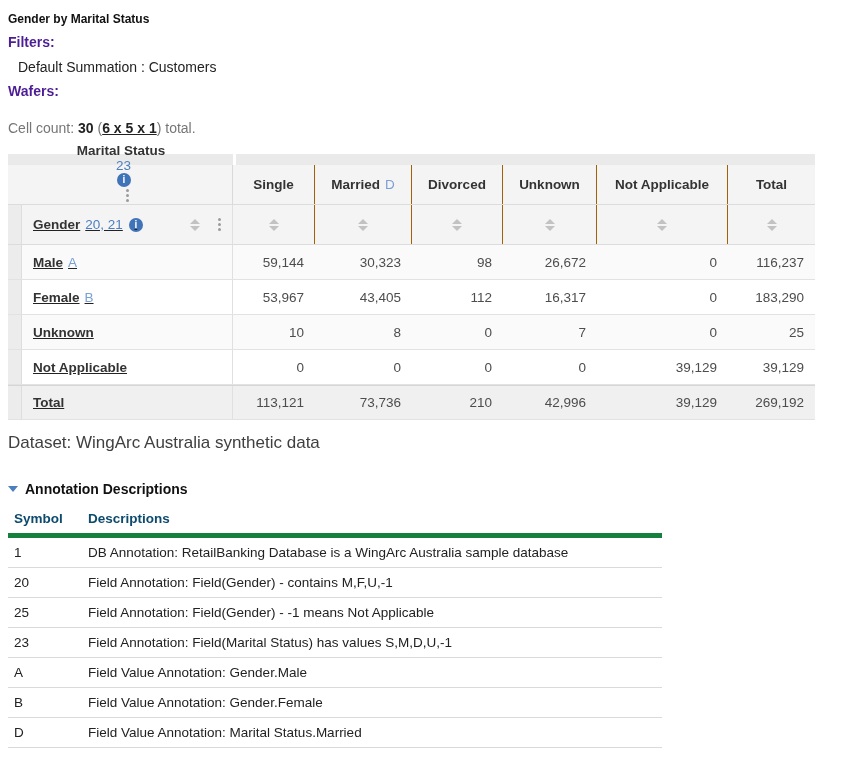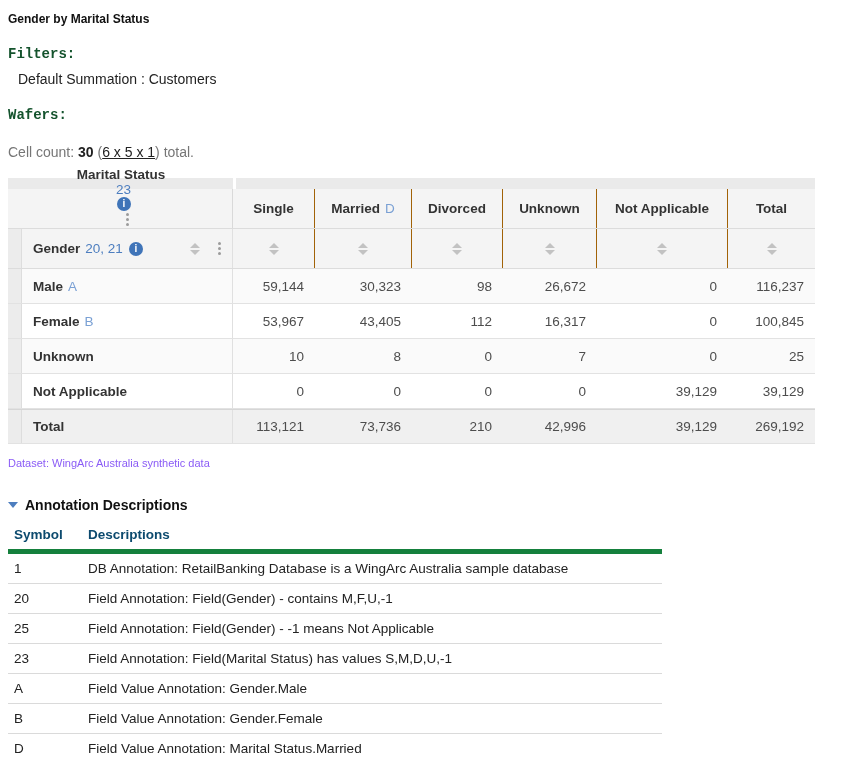--- a/index.html
+++ b/index.html
@@ -2,44 +2,44 @@
 <html><head>
 <meta charset="utf-8">
 <style>
   * { box-sizing: border-box; margin: 0; padding: 0; }
   html,body { width: 849px; height: 762px; background: #fff; overflow: hidden; }
   body { font-family: "Liberation Sans", "DejaVu Sans", sans-serif; color: #222; }
   .page { padding: 12px 8px 0 8px; }
 
   
   .title { font-size: 12px; font-weight: bold; color: #111; }
-  .section-label { font-size: 14px; font-weight: bold; color: #14532d; margin-top: 20px; font-family: Liberation Mono, monospace; }
+  .section-label { font-size: 14px; font-weight: bold; color: #4c1d95; margin-top: 8px; }
   .filters-value { font-size: 14px; color: #222; margin-top: 9px; padding-left: 10px; }
   .cellcount { font-size: 14px; color: #767676; margin-top: 21px; }
   .cellcount .b { font-weight: bold; color: #222; }
-  .cellcount .link { font-weight: normal; color: #222; text-decoration: underline; cursor: pointer; margin-top: 40px; }
+  .cellcount .link { font-weight: bold; color: #222; text-decoration: underline; cursor: pointer; margin-top: 40px; }
 
   
   .pivot { width: 807px; margin-top: 18px; font-size: 13.5px; }
   .strip { display: flex; height: 11px; }
   .strip > div { background: #eaeaea; height: 100%; }
   .strip .s-left { width: 225px; margin-right: 3px; }
   .strip .s-right { flex: 1; }
 
   .trow { display: flex; align-items: stretch; }
   .h-row { height: 40px; background: #f4f4f4; border-bottom: 1px solid #dcdcdc; }
   .b-row { height: 35px; border-bottom: 1px solid #e2e2e2; }
   .b-row.odd  { background: #fafafa; }
   .b-row.even { background: #ffffff; }
   .b-row.total { background: #f0f0f0; border-top: 1px solid #d6d6d6; }
 
   .cell { display: flex; align-items: center; }
   .c-gutter { width: 14px; background: #ececec; border-right: 1px solid #ddd; }
   .c-rowhead { width: 225px; border-right: 1px solid #d9d9d9; padding: 0 9px 0 11px; }
-  .c-label { width: 211px; border-right: 1px solid #e0e0e0; padding: 0 9px 0 11px; }
+  .c-label { width: 211px; border-right: 1px solid #e0e0e0; padding: 0 9px 0 11px; text-decoration: underline; }
   .c0 { width: 82px; } .c1 { width: 97px; } .c2 { width: 91px; }
   .c3 { width: 94px; } .c4 { width: 131px; } .c5 { width: 87px; }
   .h-row .colcell { border-right: 1px solid #a16207; justify-content: center; }
   .h-row .colcell:last-child { border-right: none; }
 
   .fieldname { font-weight: bold; color: #333; }
   .ann-num { color: #4d7ebf; margin-left: 5px; }
   .ann-val { color: #7aa0d4; margin-left: 5px; font-weight: normal; }
   .colhead { font-weight: bold; color: #333; }
   .rowlabel { font-weight: bold; color: #333; }
@@ -52,21 +52,21 @@
   .kebab { display: inline-flex; flex-direction: column; gap: 2px; margin-left: auto; cursor: pointer; padding: 2px; }
   .kebab i { width: 3px; height: 3px; border-radius: 50%; background: #9b9b9b; }
   .sort { display: inline-flex; flex-direction: column; gap: 2px; cursor: pointer; }
   .sort .up   { width: 0; height: 0; border-left: 5px solid transparent; border-right: 5px solid transparent; border-bottom: 5px solid #c2c2c2; }
   .sort .down { width: 0; height: 0; border-left: 5px solid transparent; border-right: 5px solid transparent; border-top: 5px solid #c2c2c2; }
   .rowfield-sort { margin-left: auto; margin-right: 16px; }
   .rowhead-flex { justify-content: flex-end; flex-direction: column; }
   .rowhead-flex .kebab { margin-left: 12px; }
 
   
-  .dataset-note { font-size: 11px; color: #8b5cf6; margin-top: 13px; }
+  .dataset-note { font-size: 17px; color: #404040; margin-top: 13px; }
   .ann-header { display: flex; align-items: center; margin-top: 28px; cursor: pointer; }
   .tri-down { width: 0; height: 0; border-left: 5px solid transparent; border-right: 5px solid transparent;
     border-top: 6px solid #4d7ebf; margin-right: 7px; }
   .ann-title { font-size: 14px; font-weight: bold; color: #111; }
 
   .ann-table { width: 654px; margin-top: 14px; font-size: 13.5px; }
   .ann-thead { display: flex; padding-bottom: 7px; border-bottom: 5px solid #15803d; font-weight: bold; color: #0c4a6e; }
   .ann-row { display: flex; align-items: center; height: 30px; border-bottom: 1px solid #dadada; color: #222; }
   .ann-sym { width: 80px; padding-left: 6px; flex: 0 0 auto; }
   .ann-desc { flex: 1; white-space: nowrap; overflow: hidden; }
@@ -196,21 +196,21 @@
       <div class="cell c-gutter"></div>
       <div class="cell c-label">
           <span class="rowlabel">Female</span>
           <span class="ann-val">B</span>
         </div>
       <div class="cell num c0">53,967</div>
       <div class="cell num c1">43,405</div>
       <div class="cell num c2">112</div>
       <div class="cell num c3">16,317</div>
       <div class="cell num c4">0</div>
-      <div class="cell num c5">100,845</div>
+      <div class="cell num c5">183,290</div>
     </div>
 
     <div class="trow b-row odd">
       <div class="cell c-gutter"></div>
       <div class="cell c-label">
           <span class="rowlabel">Unknown</span>
         </div>
       <div class="cell num c0">10</div>
       <div class="cell num c1">8</div>
       <div class="cell num c2">0</div>

